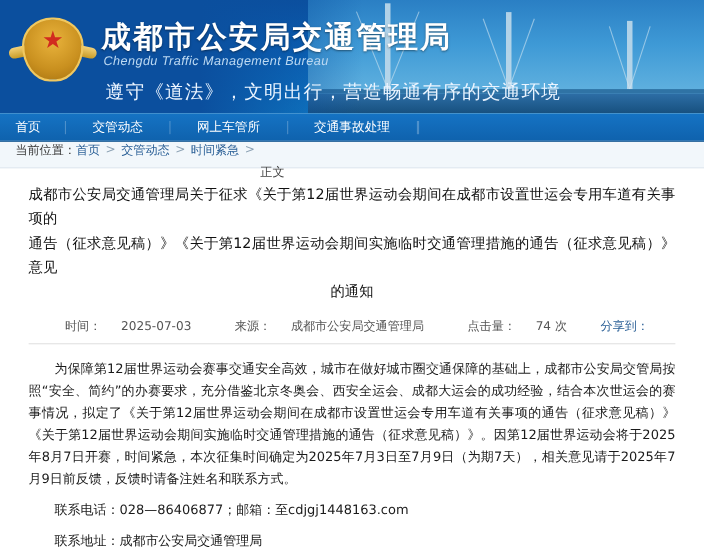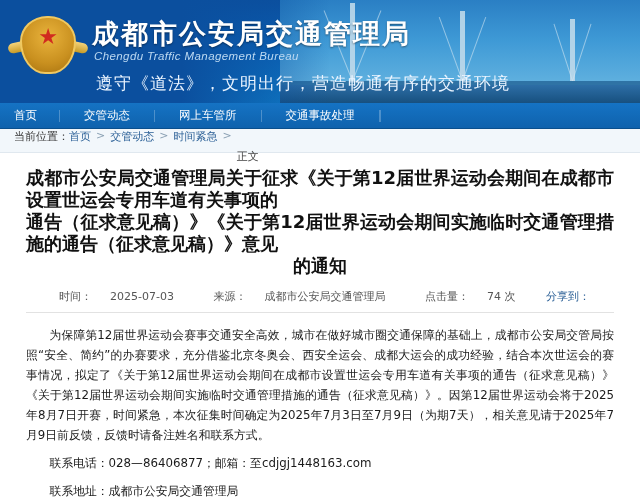--- a/index.html
+++ b/index.html
@@ -108,21 +108,21 @@
     font-size:11px; color:#3a3a3a;
     font-family:"DejaVu Sans","Liberation Sans",sans-serif;
   }
   .crumbbar .sep { margin:0 5px; color:#8aa0b3; }
   .crumbbar .crumb { color:#2a5f96; cursor:pointer; }
   .crumbbar .crumb.static { color:#444; cursor:default;margin-top:20px; }
 
   
   .content { padding:14px 26px 0 26px; }
   .doc-title {
-    font-size:18px; line-height:22px; font-weight:bold; color:#111;
+    font-size:13px; line-height:22px; font-weight:normal; color:#111;
     text-align:justify;
     font-family:"DejaVu Sans","Liberation Sans",sans-serif;
   }
   .doc-title .l2 { display:block; }
   .doc-title .l3 { display:block; text-align:center; }
 
   .meta {
     margin-top:12px; text-align:center;
     font-size:11px; color:#555;
     font-family:"DejaVu Sans","Liberation Sans",sans-serif;

